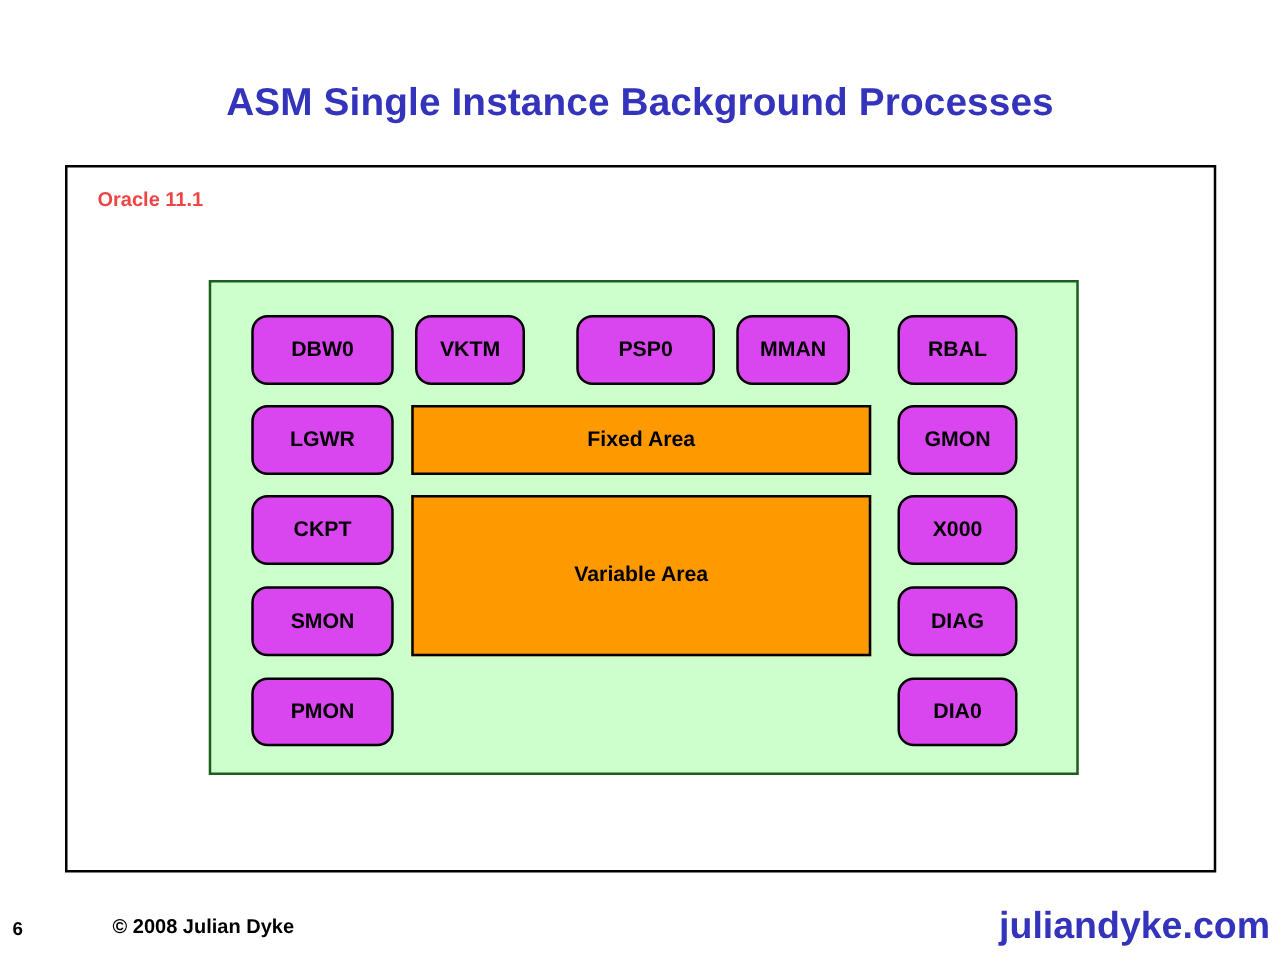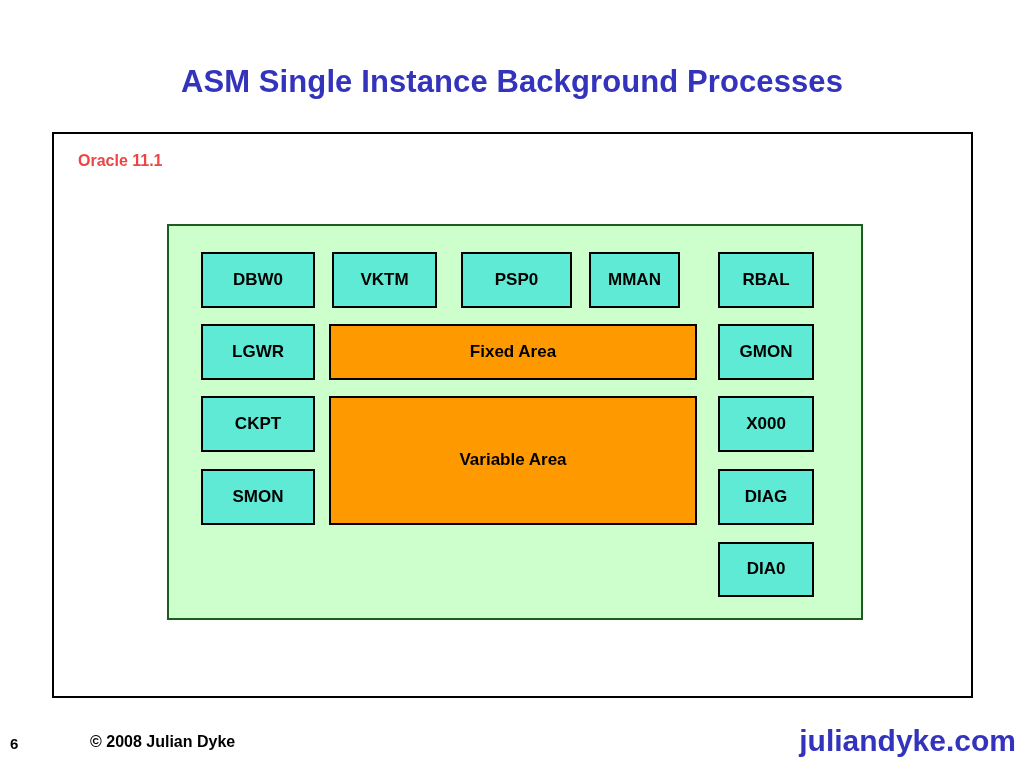--- a/index.html
+++ b/index.html
@@ -71,30 +71,30 @@
     display: flex;
     align-items: center;
     justify-content: center;
     font-size: 17px;
     font-weight: bold;
     color: #000000;
     text-align: center;
     line-height: 1.1;
   }
 
-  .proc-box { background: #5eead4; }
+  .proc-box { background: #d946ef; border-radius: 13px; }
   .mem-box  { background: #ff9900; }
 
   
   .col-left  { left: 32px;  width: 114px; }
   
   .col-right { left: 549px; width: 96px; }
 
   
-  .r1-c2 { left: 163px; width: 105px; }   
+  .r1-c2 { left: 163px; width: 88px; }   
   .r1-c3 { left: 292px; width: 111px; }   
   .r1-c4 { left: 420px; width: 91px; text-align: right; }   
 
   
   .row1 { top: 26px;  height: 56px; }   
   .row2 { top: 98px;  height: 56px; }   
   .row3 { top: 170px; height: 56px; }   
   .row4 { top: 243px; height: 56px; }   
   .row5 { top: 316px; height: 55px; }   
 
@@ -145,20 +145,21 @@
   <div id="content-frame">
 
     <div id="version-label">Oracle 11.1</div>
 
     <div id="instance-panel">
 
       <div class="proc-box col-left row1">DBW0</div>
       <div class="proc-box col-left row2">LGWR</div>
       <div class="proc-box col-left row3">CKPT</div>
       <div class="proc-box col-left row4">SMON</div>
+      <div class="proc-box col-left row5">PMON</div>
 
       <div class="proc-box r1-c2 row1">VKTM</div>
       <div class="proc-box r1-c3 row1">PSP0</div>
       <div class="proc-box r1-c4 row1">MMAN</div>
 
       <div class="proc-box col-right row1">RBAL</div>
       <div class="proc-box col-right row2">GMON</div>
       <div class="proc-box col-right row3">X000</div>
       <div class="proc-box col-right row4">DIAG</div>
       <div class="proc-box col-right row5">DIA0</div>

